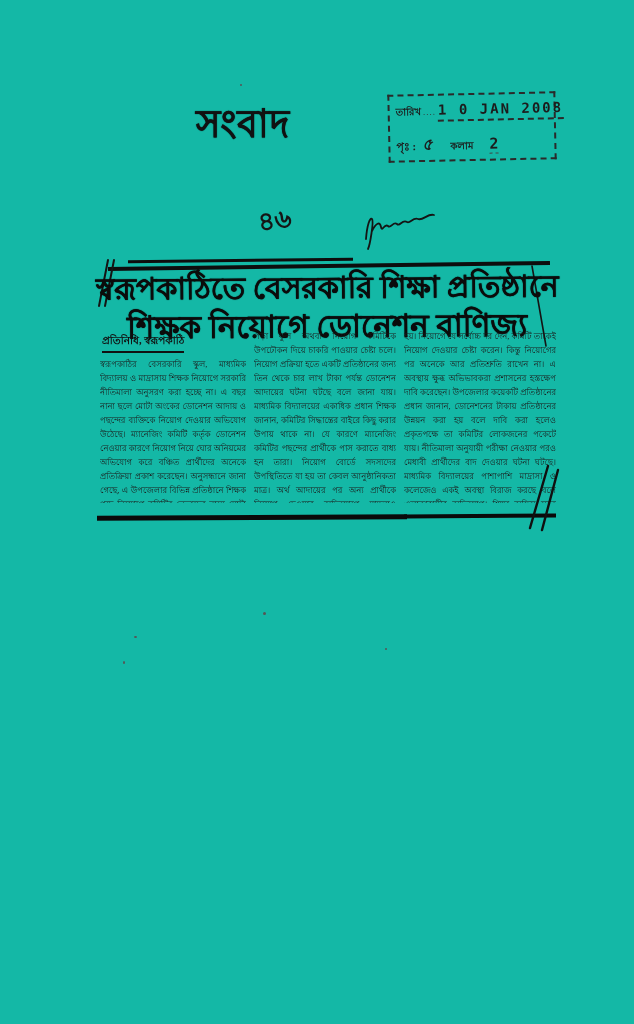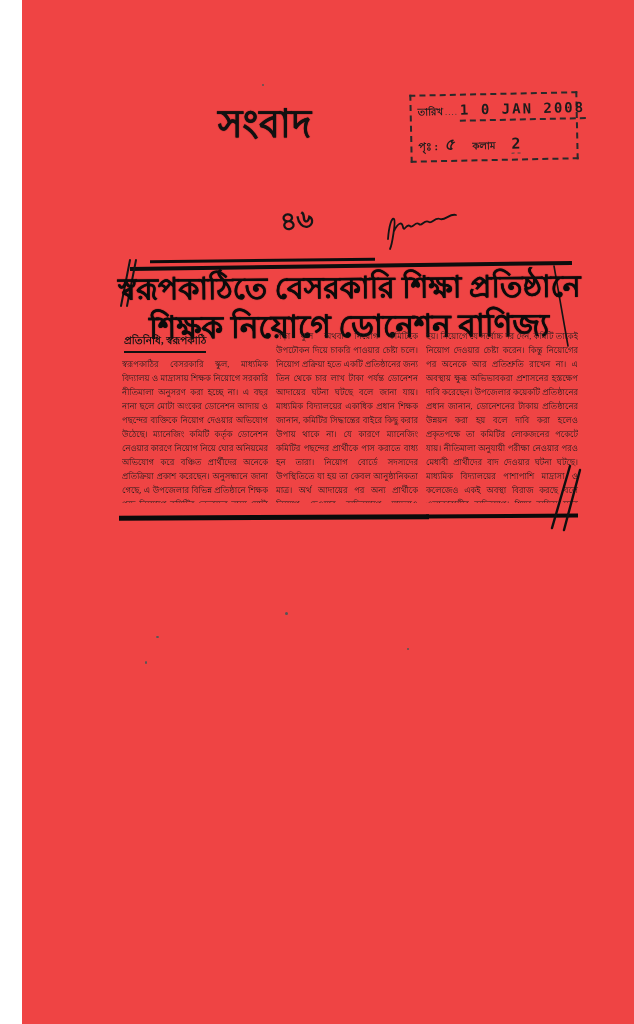--- a/index.html
+++ b/index.html
@@ -6,22 +6,21 @@
   html,body { width:634px; height:1024px; }
   body {
     font-family: "Liberation Serif", serif;
     background:#ffffff;
     position:relative;
     overflow:hidden;
     color:#1a1a1a;
   }
   .page {
     position:absolute; inset:0;
-    background:#ef4444;
-    margin-left:22px;
+    background:#14b8a6;
   }
   
   .masthead {
     position:absolute; left:196px; top:94px; width:140px; height:50px;
     font-family:"DejaVu Serif", serif;
     font-size:37px; font-weight:bold; color:#111;
     letter-spacing:1px;
     transform:scaleY(1.05);
     white-space:nowrap;
     text-shadow:0 0 1px #000;

